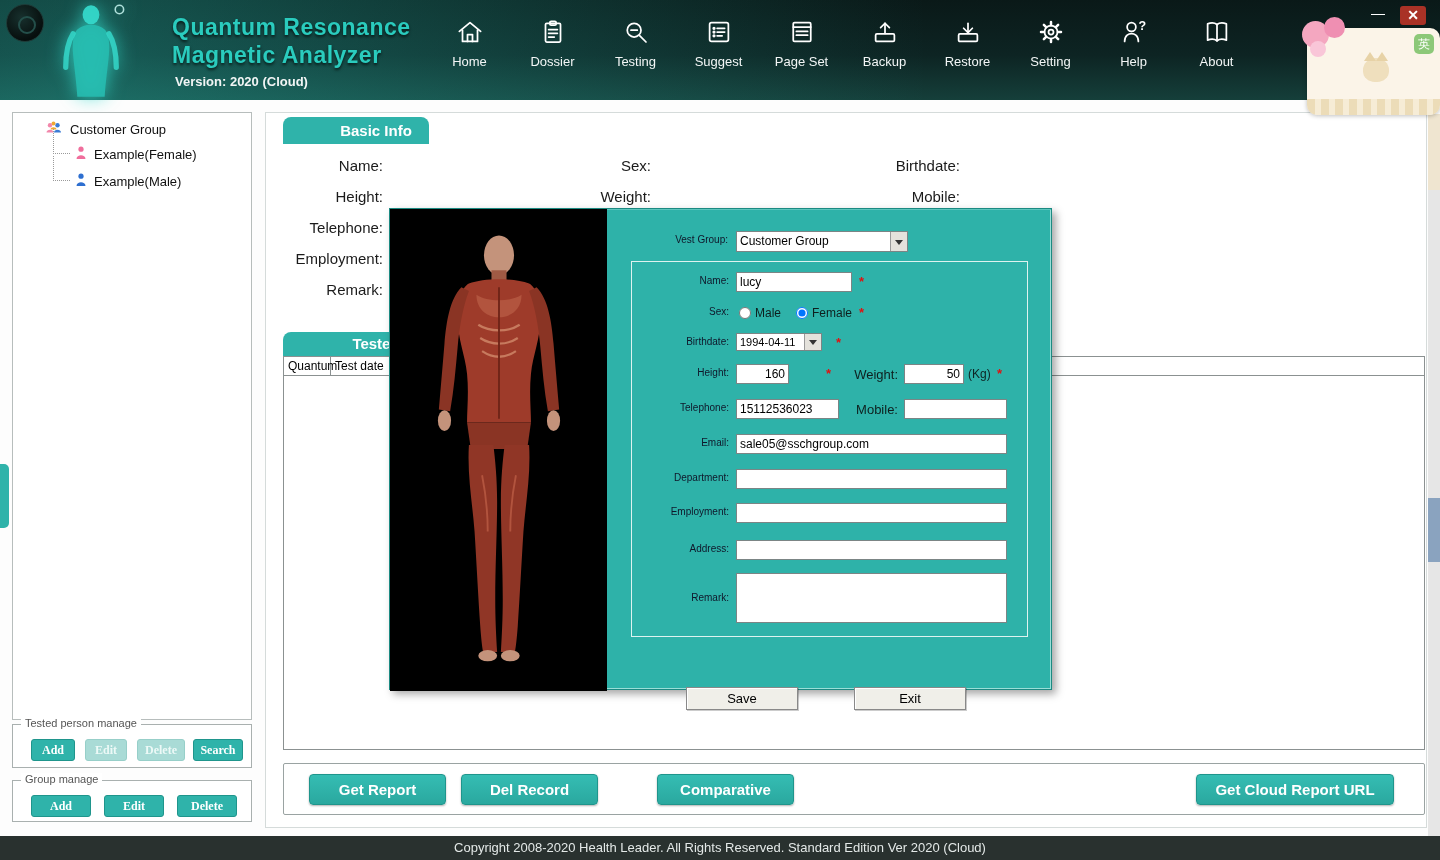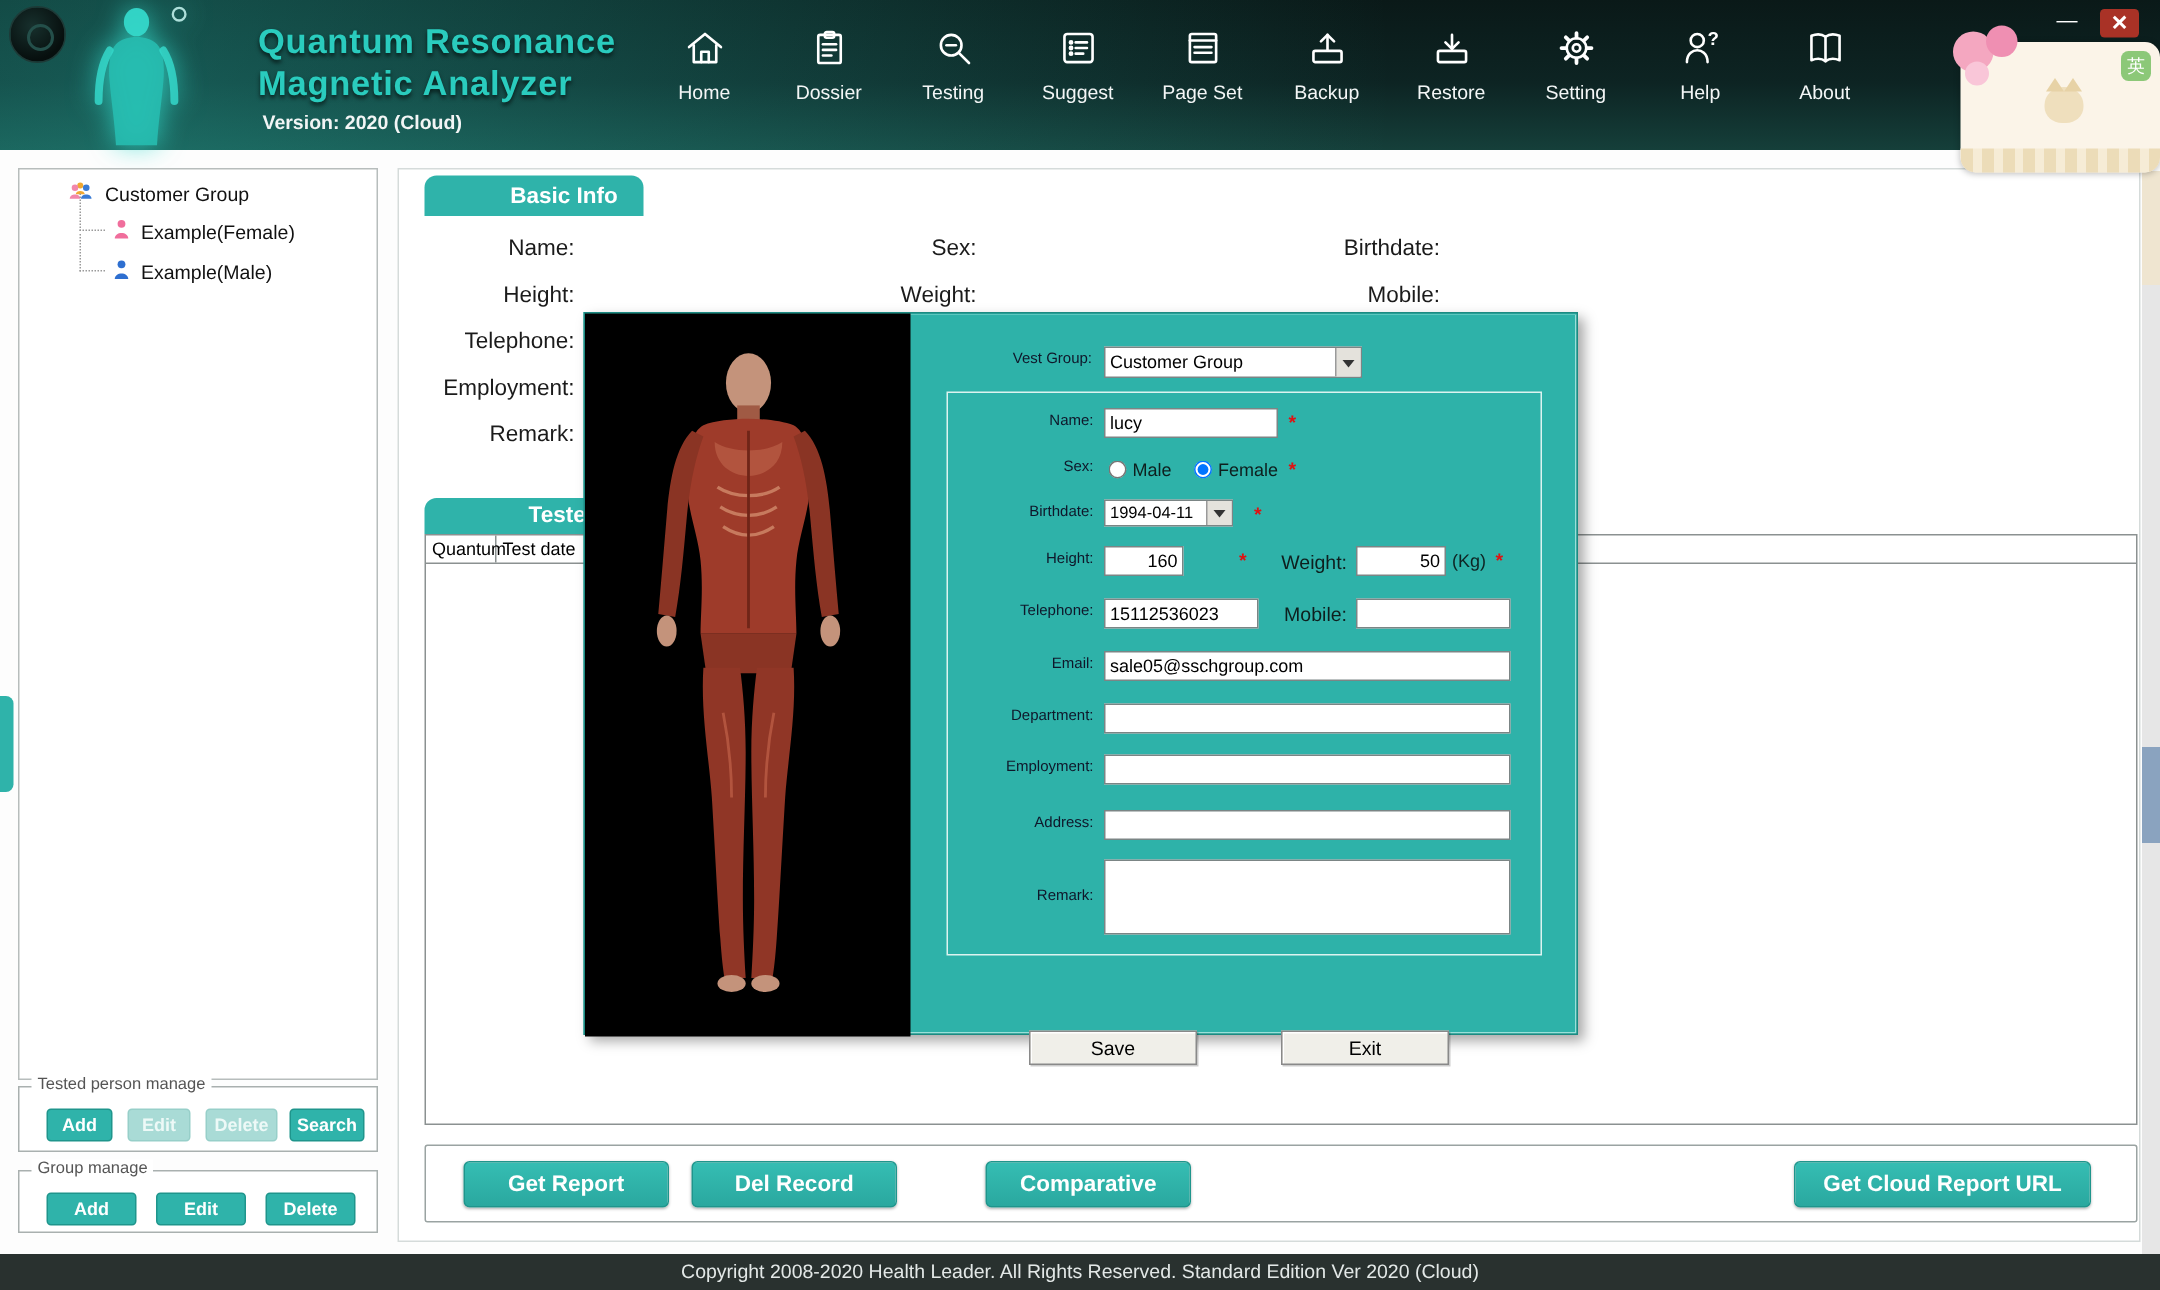--- a/index.html
+++ b/index.html
@@ -64,21 +64,21 @@
     font-size:13px; color:#111; cursor:pointer; }
   .tree-child::before { content:""; position:absolute; left:40px; top:-12px; width:16px; height:24px;
     border-left:1px dotted #9a9a9a; border-bottom:1px dotted #9a9a9a; }
 
   .groupbox { position:absolute; left:12px; width:240px; background:#ffffff; border:1px solid #a9b0af; }
   .groupbox .legend { position:absolute; top:-8px; left:8px; background:#ffffff; padding:0 4px;
     font-size:11px; color:#555; }
   #person-manage { top:724px; height:44px; }
   #group-manage  { top:780px; height:42px; }
   .sbtn { position:absolute; top:14px; height:22px; background:#2fb3aa; color:#ffffff; font-size:12px;
-    font-weight:bold; border:1px solid #1f958c; border-radius:3px; font-family:Liberation Sans, sans-serif; cursor:pointer; }
+    font-weight:bold; border:1px solid #1f958c; border-radius:3px; font-family:Liberation Serif, serif; cursor:pointer; }
   .sbtn-disabled { background:#a9dbd6; border-color:#97cfc9; color:#edf9f7; }
 
   
   #content { position:absolute; left:265px; top:112px; width:1162px; height:716px; background:#ffffff;
     border:1px solid #d5dbda; }
   .tab { position:absolute; background:#2fb3aa; color:#ffffff; font-weight:bold; font-size:15px;
     text-align:center; border-radius:8px 8px 0 0; cursor:pointer;padding-left:40px; }
   #tab-basic   { left:283px; top:117px; width:146px; height:27px; line-height:27px; }
   #tab-records { left:283px; top:332px; width:146px; height:24px; line-height:24px; }
   .flabel { position:absolute; width:140px; text-align:right; font-size:15px; color:#1b1b1b; }

